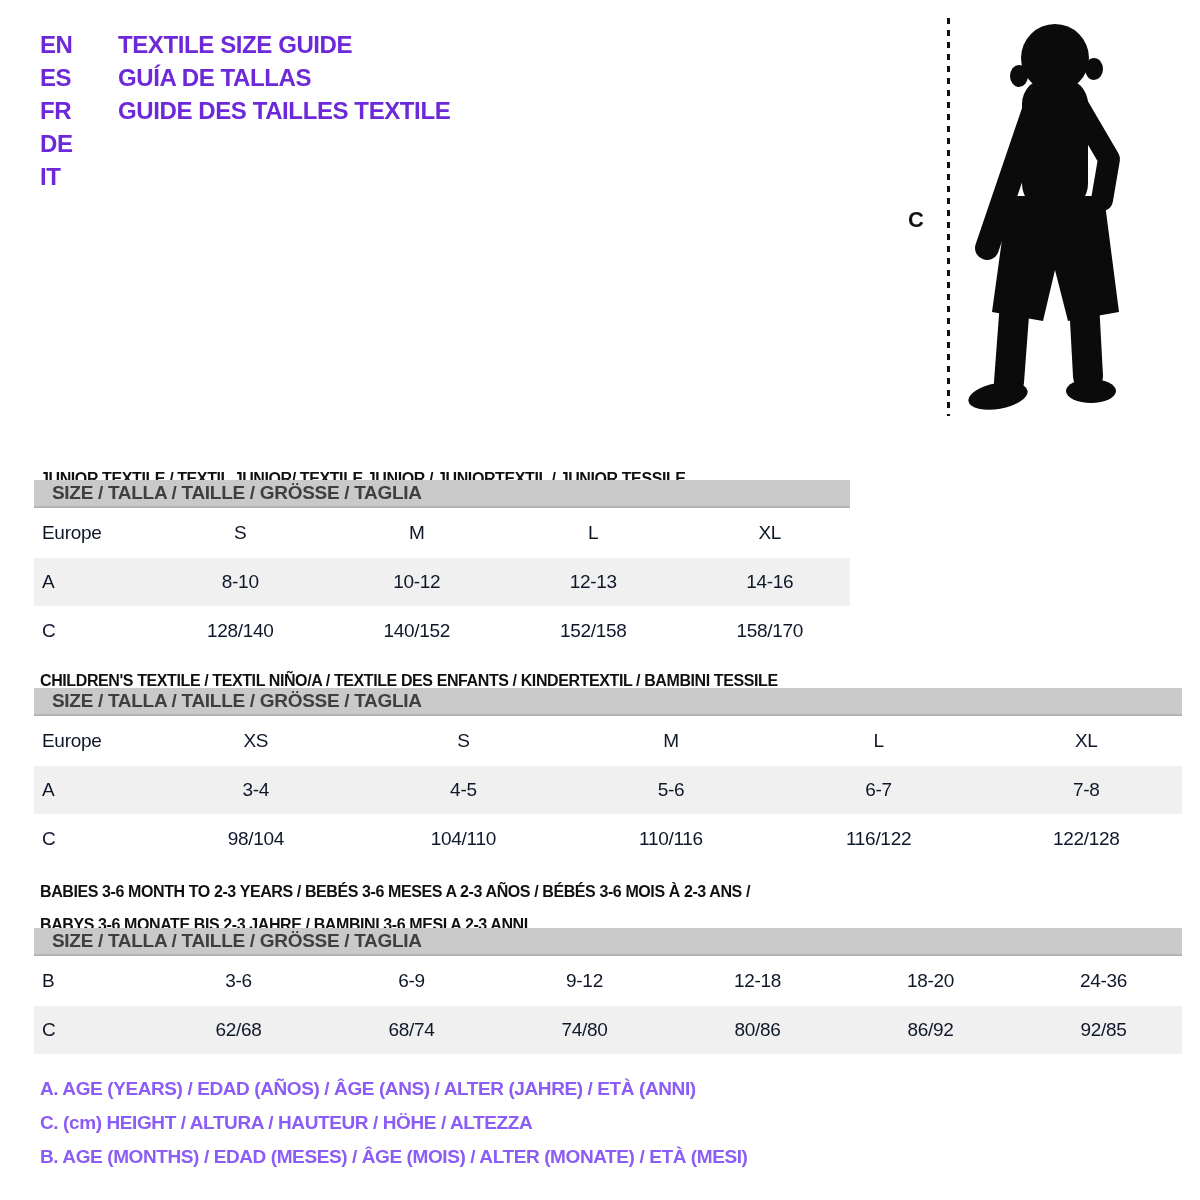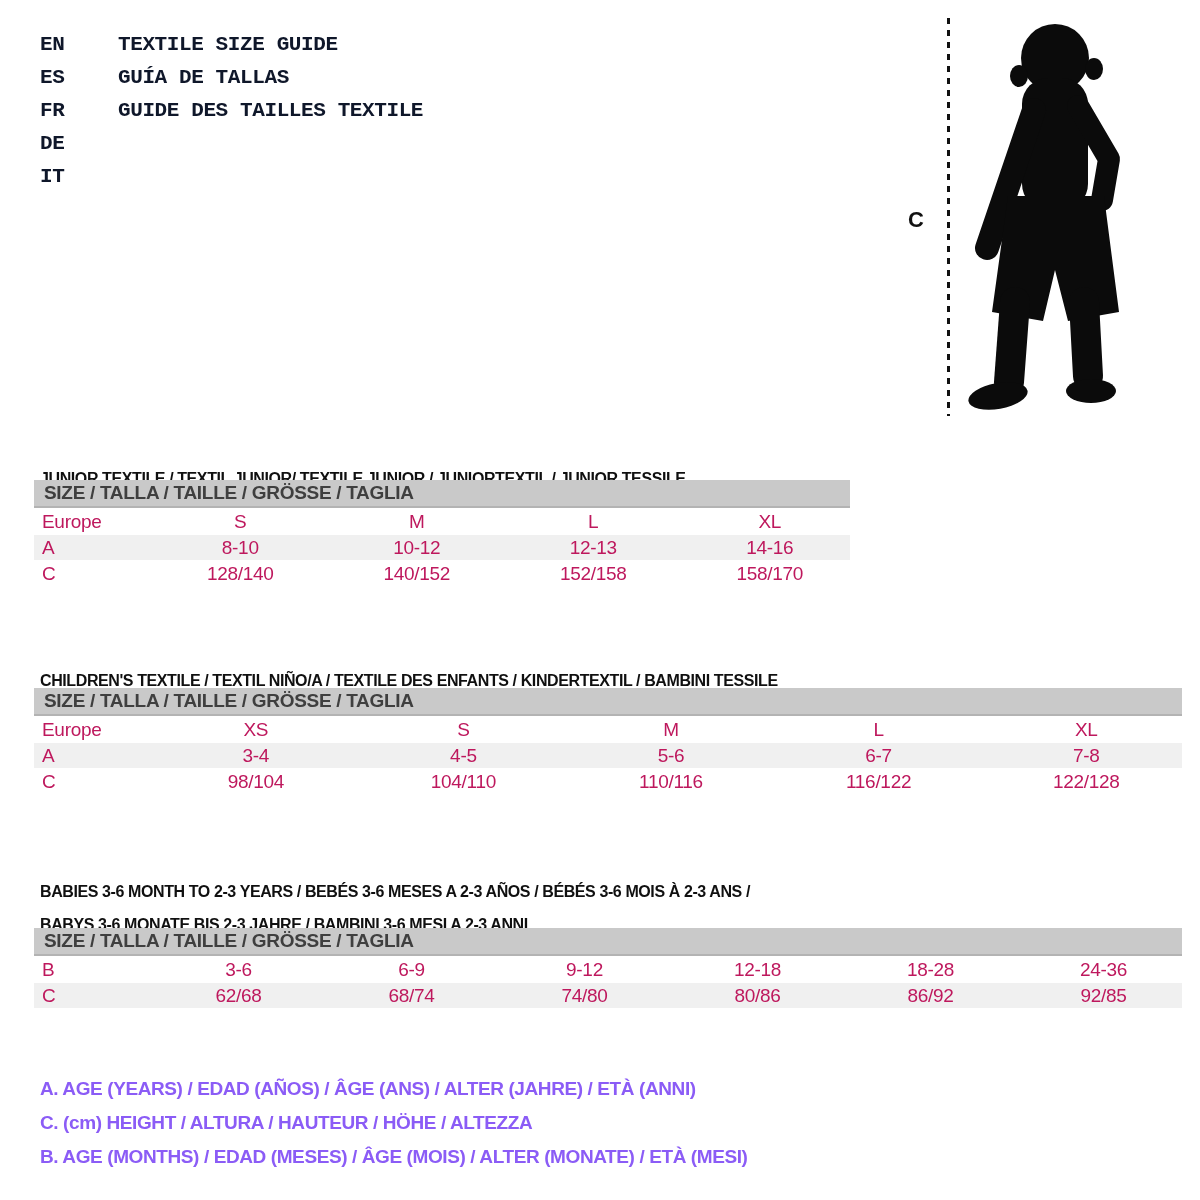--- a/index.html
+++ b/index.html
@@ -7,47 +7,47 @@
     width:1200px;height:1200px;position:relative;
     font-family:"Liberation Sans", sans-serif;
     color:#141414;
     overflow:hidden;
   }
 
   
   .lang-list{position:absolute;left:40px;top:28px;}
   .lang-row{display:grid;grid-template-columns:78px auto;height:33px;align-items:center;}
   .lang-code,.lang-label{
-    font-weight:bold;font-size:21px;letter-spacing:-0.4px;color:#0f172a;white-space:nowrap;font-family:Liberation Mono, monospace;
+    font-weight:bold;font-size:24px;letter-spacing:-0.4px;color:#6d28d9;white-space:nowrap;
   }
 
   
   .measure-line{
     position:absolute;left:947px;top:18px;width:3px;height:398px;
     background:repeating-linear-gradient(to bottom,#111 0 6px,transparent 6px 12px);
   }
   .measure-label{position:absolute;left:908px;top:207px;font-size:22px;font-weight:bold;color:#111;}
   .silhouette{position:absolute;left:958px;top:14px;}
 
   
   .section-title{
     position:absolute;left:40px;font-size:16px;font-weight:bold;letter-spacing:-0.4px;
     color:#101010;white-space:pre-line;line-height:33px;margin-top:28px;
   }
 
   
   .size-table{position:absolute;left:34px;}
   .size-bar{
     height:28px;background:#c9c9c9;border-bottom:2px solid #b3b3b3;
-    display:flex;align-items:center;padding-left:10px;box-sizing:border-box;
+    display:flex;align-items:center;padding-left:18px;box-sizing:border-box;
     font-size:19px;font-weight:bold;letter-spacing:-0.3px;color:#3f3f3f;
   }
   .t-row{
-    display:grid;height:25px;align-items:center;margin-top:1px;
-    font-size:19px;letter-spacing:-0.3px;color:#be185d;gap:16px;
+    display:grid;height:48px;align-items:center;margin-top:1px;
+    font-size:19px;letter-spacing:-0.3px;color:#0f172a;gap:16px;
   }
   .t-row.shade{background:#f0f0f0;}
   .t-row .cell{text-align:center;white-space:nowrap;}
   .t-row .cell.first{text-align:left;padding-left:8px;}
   .cols-5{grid-template-columns:110px repeat(4,1fr);}
   .cols-6{grid-template-columns:110px repeat(5,1fr);}
   .cols-7{grid-template-columns:110px repeat(6,1fr);}
   .w-junior{width:816px;}
   .w-full{width:1148px;}
 
@@ -157,21 +157,21 @@
   <div class="section-title" style="top:847px;">BABIES 3-6 MONTH TO 2-3 YEARS / BEBÉS 3-6 MESES A 2-3 AÑOS / BÉBÉS 3-6 MOIS À 2-3 ANS /
 BABYS 3-6 MONATE BIS 2-3 JAHRE / BAMBINI 3-6 MESI A 2-3 ANNI</div>
   <div class="size-table w-full" style="top:928px;">
     <div class="size-bar">SIZE / TALLA / TAILLE / GRÖSSE / TAGLIA</div>
     <div class="t-row cols-7">
       <span class="cell first">B</span>
       <span class="cell">3-6</span>
       <span class="cell">6-9</span>
       <span class="cell">9-12</span>
       <span class="cell">12-18</span>
-      <span class="cell">18-28</span>
+      <span class="cell">18-20</span>
       <span class="cell">24-36</span>
     </div>
     <div class="t-row cols-7 shade">
       <span class="cell first">C</span>
       <span class="cell">62/68</span>
       <span class="cell">68/74</span>
       <span class="cell">74/80</span>
       <span class="cell">80/86</span>
       <span class="cell">86/92</span>
       <span class="cell">92/85</span>

